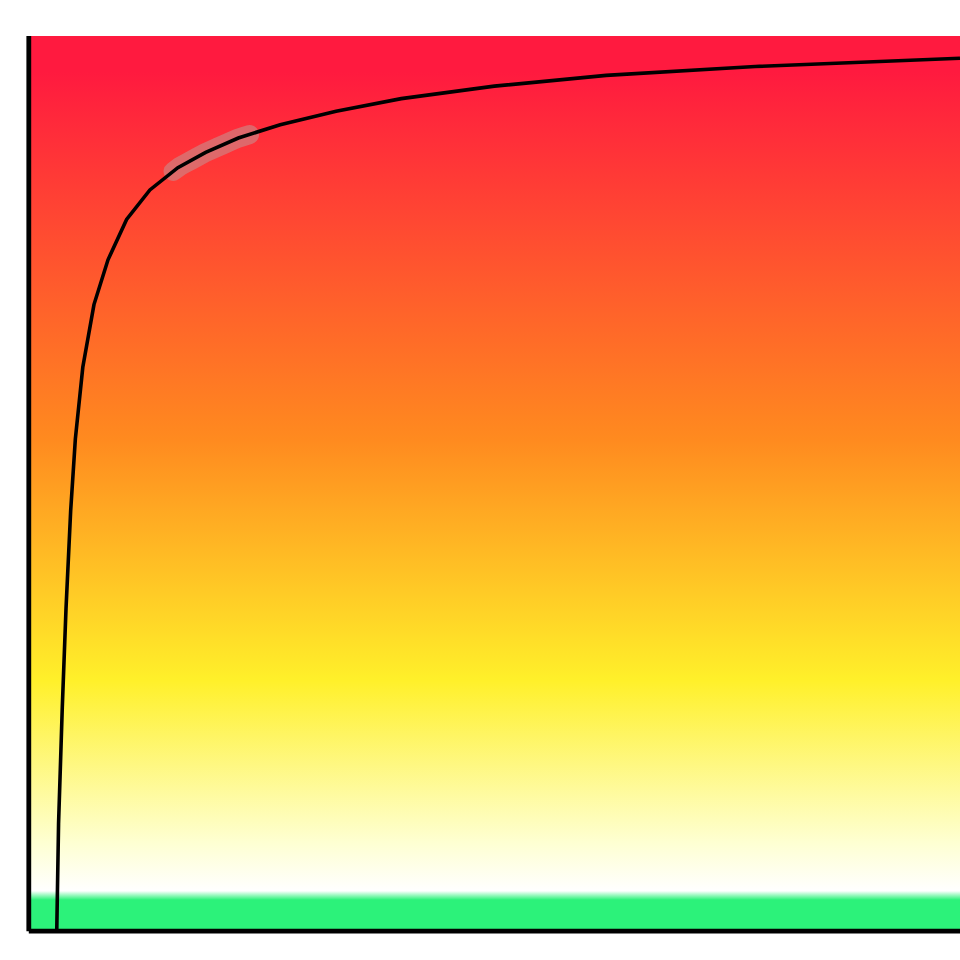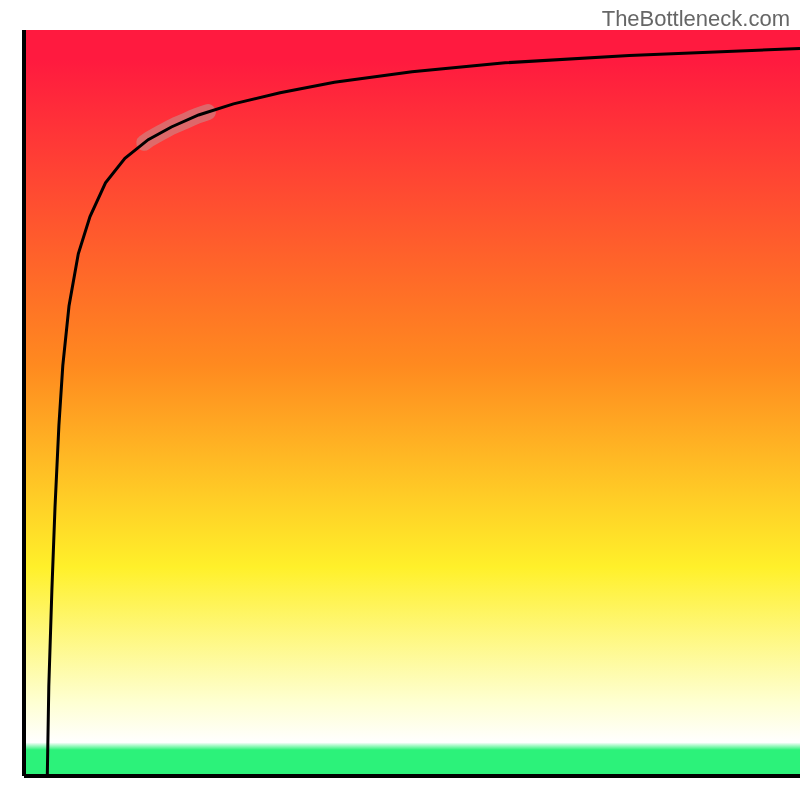--- a/index.html
+++ b/index.html
@@ -28,21 +28,20 @@
     position: absolute;
     top: 0;
     left: 0;
     display: block;
   }
 </style>
 </head>
 <body>
 
 <div class="wrap">
-  <div class="watermark">TheBottleneck.com</div>
 
   <svg id="chart-svg" width="800" height="800" viewBox="0 0 800 800">
     <defs>
       <linearGradient id="bg-grad" x1="0" y1="0" x2="0" y2="1">
           <stop offset="0.00%" stop-color="#ff1a3f"></stop>
           <stop offset="4.00%" stop-color="#ff1a3f"></stop>
           <stop offset="45.00%" stop-color="#ff8a1f"></stop>
           <stop offset="72.00%" stop-color="#fff02a"></stop>
           <stop offset="90.00%" stop-color="#feffd1"></stop>
           <stop offset="95.50%" stop-color="#ffffff"></stop>

